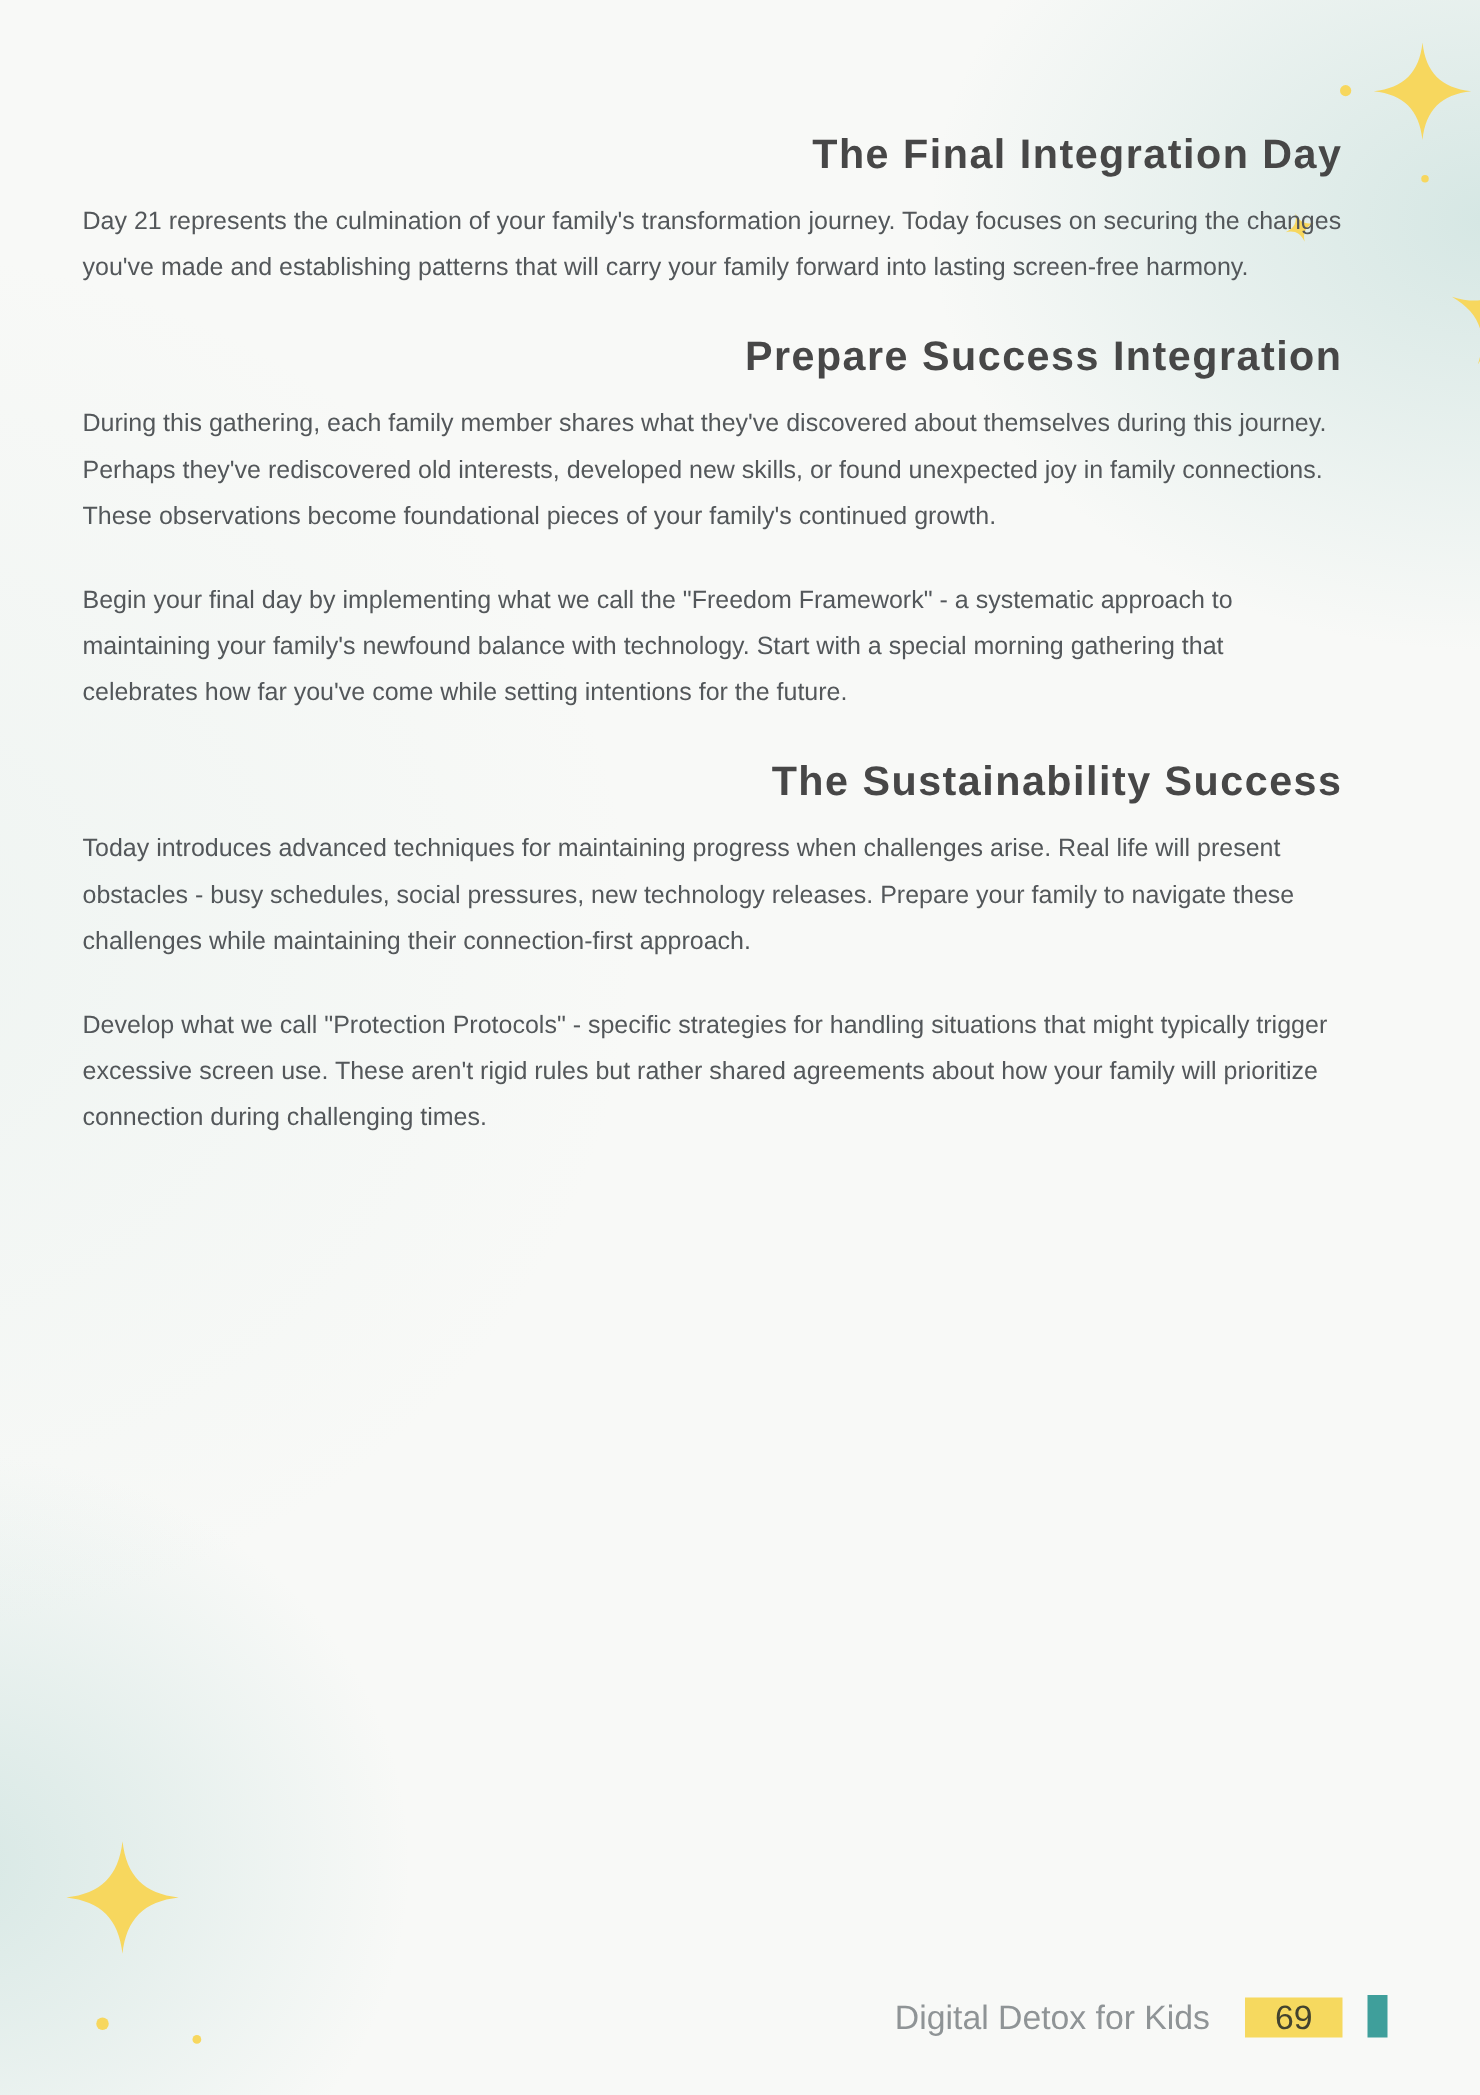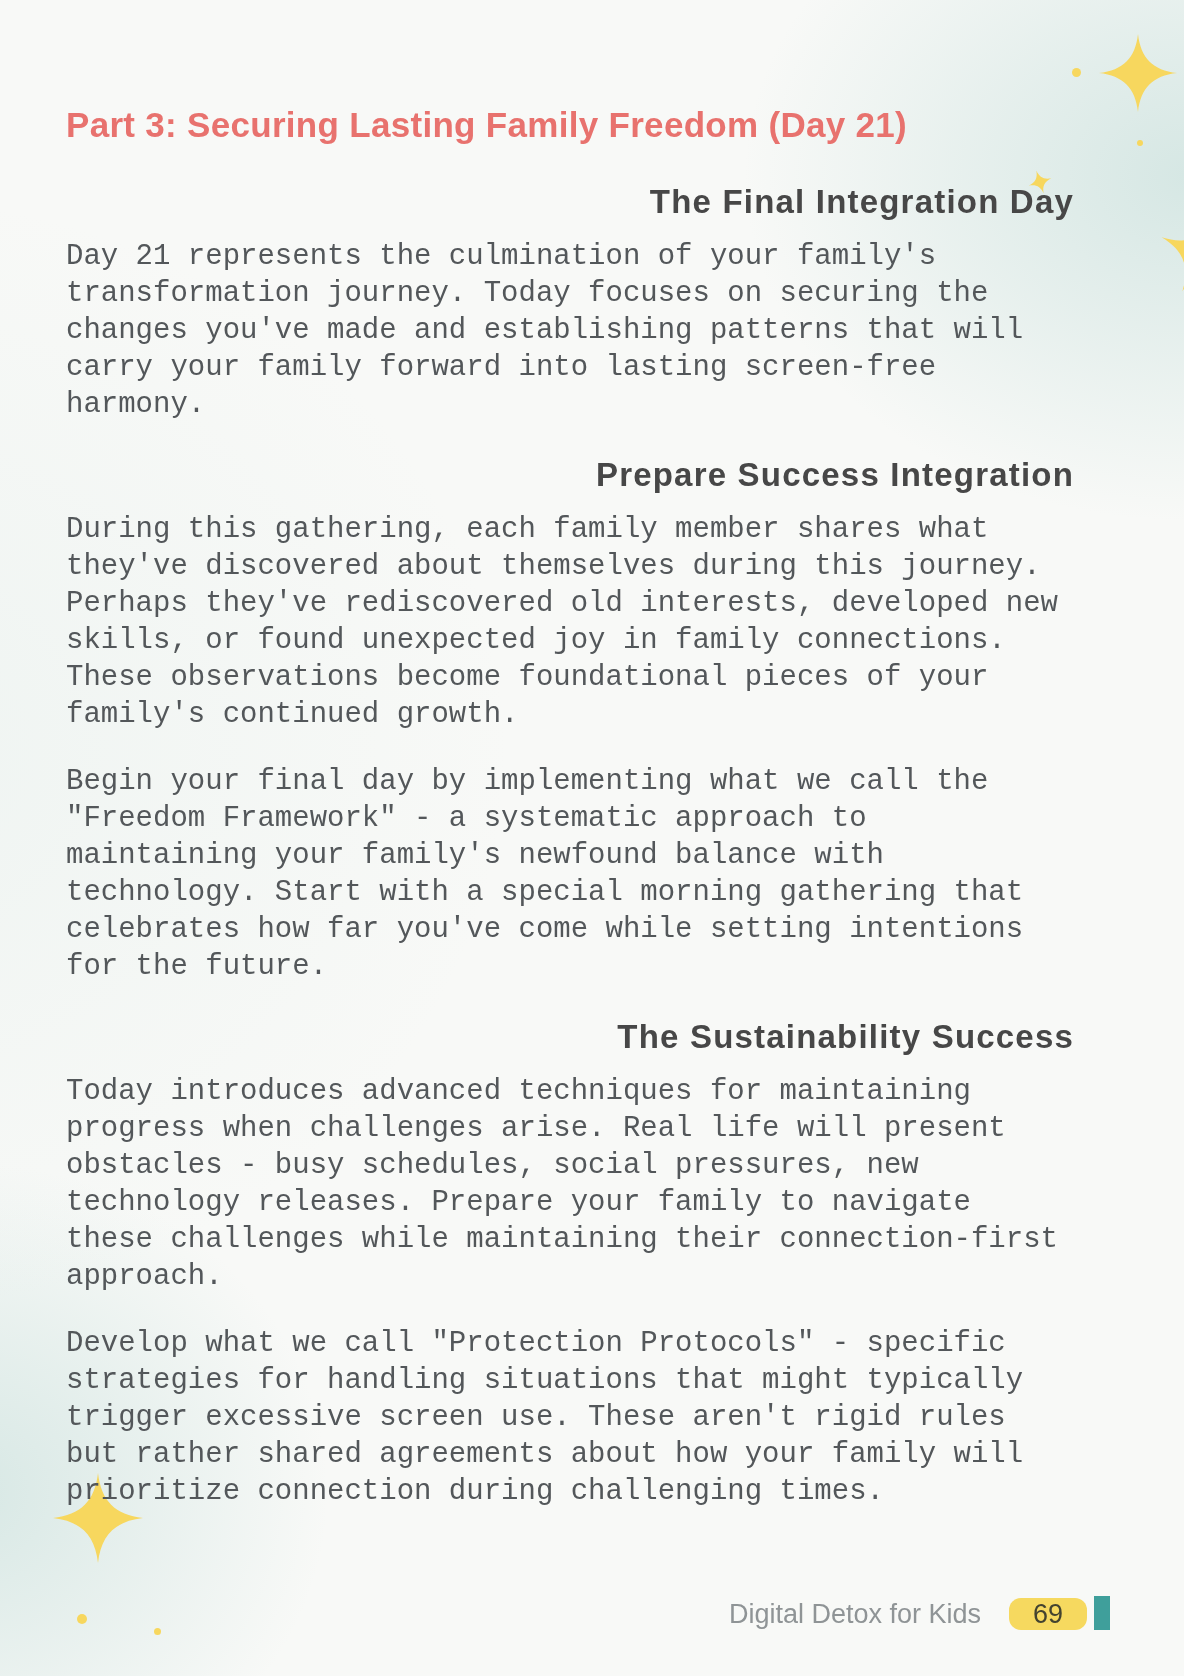--- a/index.html
+++ b/index.html
@@ -36,25 +36,24 @@
     font-size: 33px;
     line-height: 44px;
     font-weight: bold;
     letter-spacing: 1.2px;
     color: #474747;
     margin: 0 0 14px 0;
     text-align: right;
   }
 
   p.body-text {
-    font-size: 29px;
+    font-size: 20px;
     line-height: 37px;
     color: #53575a;
     margin: 0 0 30px 0;
-    font-family: Liberation Mono, monospace;
   }
 
   
   .footer {
     position: absolute;
     top: 1596px;
     right: 74px;
     display: flex;
     align-items: flex-end;
     z-index: 3;
@@ -66,22 +65,21 @@
   }
   .footer .page-badge {
     width: 78px;
     height: 32px;
     background: #f6d95f;
     color: #43432f;
     font-size: 27px;
     display: flex;
     align-items: center;
     justify-content: center;
-    margin-right: 7px;
-    border-radius: 12px;
+    margin-right: 20px;
   }
   .footer .accent-bar {
     width: 16px;
     height: 34px;
     background: #3f9f9b;
   }
 
   
   .sparkle { position: absolute; z-index: 1; }
   .dot { position: absolute; border-radius: 50%; background: #f7d75e; z-index: 1; }
@@ -111,21 +109,20 @@
   <svg class="sparkle star-edge-right" viewBox="0 0 100 100">
     <path fill="#f7d75e" d="M50 0 C53.5 31 69 46.5 100 50 C69 53.5 53.5 69 50 100 C46.5 69 31 53.5 0 50 C31 46.5 46.5 31 50 0 Z"></path>
   </svg>
   <svg class="sparkle star-bottom-left" viewBox="0 0 100 100">
     <path fill="#f7d75e" d="M50 0 C53.5 31 69 46.5 100 50 C69 53.5 53.5 69 50 100 C46.5 69 31 53.5 0 50 C31 46.5 46.5 31 50 0 Z"></path>
   </svg>
   <div class="dot dot-bottom-left-1"></div>
   <div class="dot dot-bottom-left-2"></div>
 
   <div class="content">
-    <h1 class="part-heading">Part 3: Securing Lasting Family Freedom (Day 21)</h1>
 
     <h2 class="section-heading">The Final Integration Day</h2>
     <p class="body-text">Day 21 represents the culmination of your family's transformation journey. Today focuses on securing the changes you've made and establishing patterns that will carry your family forward into lasting screen-free harmony.</p>
 
     <h2 class="section-heading">Prepare Success Integration</h2>
     <p class="body-text">During this gathering, each family member shares what they've discovered about themselves during this journey. Perhaps they've rediscovered old interests, developed new skills, or found unexpected joy in family connections. These observations become foundational pieces of your family's continued growth.</p>
     <p class="body-text">Begin your final day by implementing what we call the "Freedom Framework" - a systematic approach to maintaining your family's newfound balance with technology. Start with a special morning gathering that celebrates how far you've come while setting intentions for the future.</p>
 
     <h2 class="section-heading">The Sustainability Success</h2>
     <p class="body-text">Today introduces advanced techniques for maintaining progress when challenges arise. Real life will present obstacles - busy schedules, social pressures, new technology releases. Prepare your family to navigate these challenges while maintaining their connection-first approach.</p>

